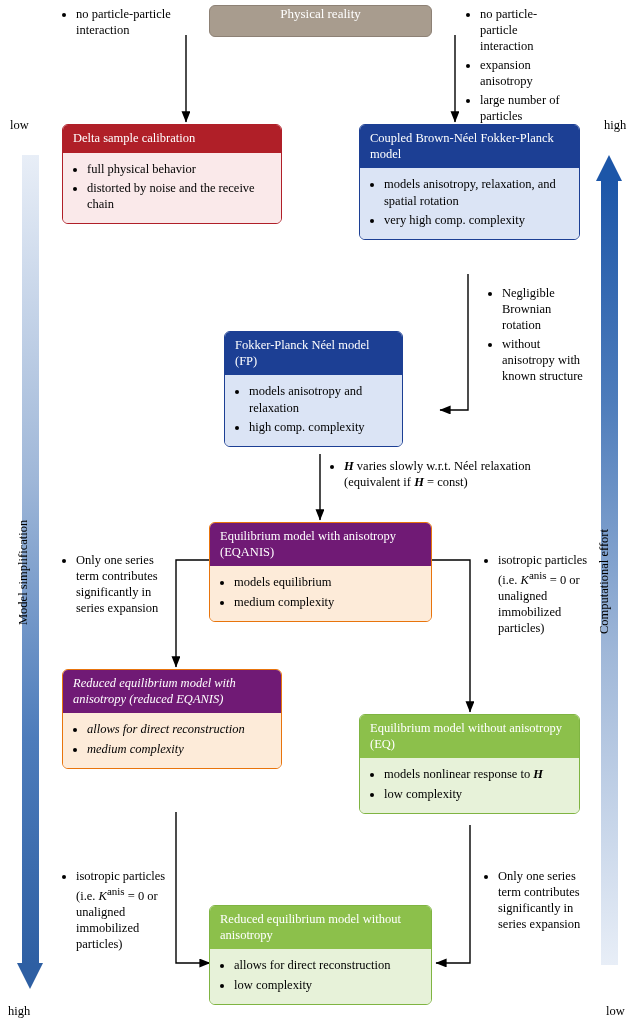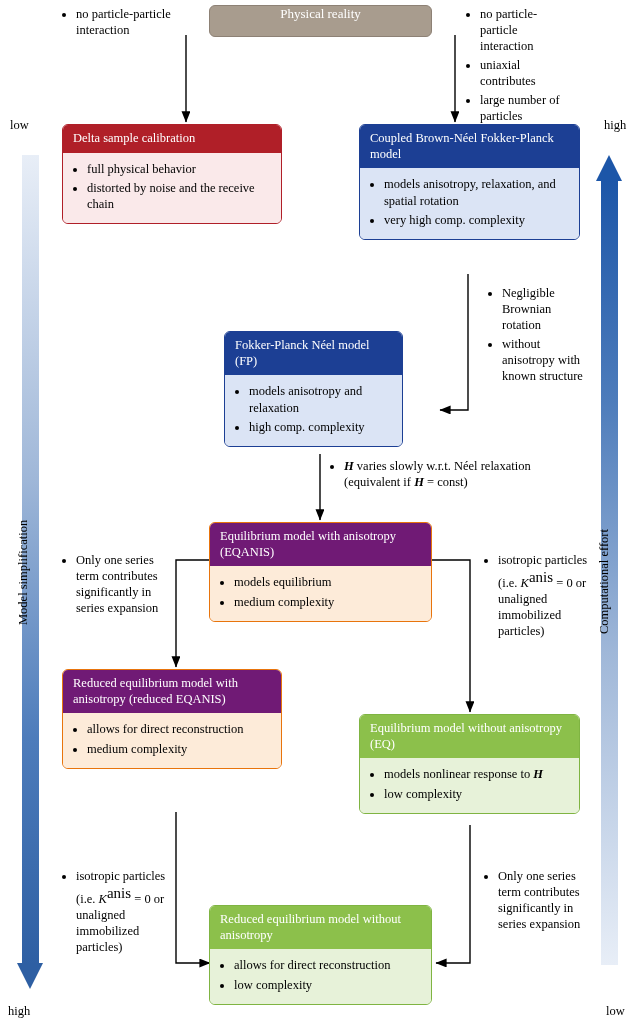--- a/index.html
+++ b/index.html
@@ -54,21 +54,21 @@
 
   
   .bar{position:absolute;width:17px;}
   .bar .shaft{position:absolute;left:0;width:17px;}
   .bar .head{position:absolute;left:-5px;width:0;height:0;border-left:13.5px solid transparent;border-right:13.5px solid transparent;}
   .vlabel{position:absolute;font-size:12.5px;white-space:nowrap;
           transform-origin:0 0;}
 
   .it{font-style:italic;}
   .bi{font-weight:bold;font-style:italic;}
-  sup{font-size:15px;}
+  sup{font-size:11px;}
 </style>
 </head>
 <body>
 
 <div class="canvas">
 
   <svg class="lines" viewBox="0 0 640 1029">
     <defs>
       <marker id="arrow" markerWidth="9" markerHeight="9" refX="7.6" refY="3.2" orient="auto">
         <path d="M0,0 L8,3.2 L0,6.4 z" fill="#000"></path>
@@ -115,21 +115,21 @@
   </div>
 
   <div class="note" style="left:62px;top:6px;width:120px;">
     <ul>
         <li>no particle-particle interaction</li>
       </ul>
   </div>
   <div class="note" style="left:466px;top:6px;width:108px;">
     <ul>
       <li>no particle-particle interaction</li>
-      <li>uniaxial contributes</li>
+      <li>expansion anisotropy</li>
       <li>large number of particles</li>
     </ul>
   </div>
 
   <div class="box v-red" style="left:62px;top:124px;width:220px;">
     <div class="hdr">Delta sample calibration</div>
     <div class="body">
       <ul>
         <li>full physical behavior</li>
         <li>distorted by noise and the receive chain</li>
@@ -189,21 +189,21 @@
   </div>
 
   <div class="note" style="left:484px;top:552px;width:108px;">
     <ul>
       <li>
         isotropic particles (i.e. <span class="it">K</span><sup>anis</sup> = 0 or unaligned immobilized particles)
       </li>
     </ul>
   </div>
 
-  <div class="box v-orange" style="left:62px;top:669px;width:220px;">
+  <div class="box v-orange" style="left:62px;top:669px;width:220px;font-style:italic;">
     <div class="hdr">Reduced equilibrium model with anisotropy (reduced EQANIS)</div>
     <div class="body">
       <ul>
         <li>allows for direct reconstruction</li>
         <li>medium complexity</li>
       </ul>
     </div>
   </div>
 
   <div class="box v-green" style="left:359px;top:714px;width:221px;">

